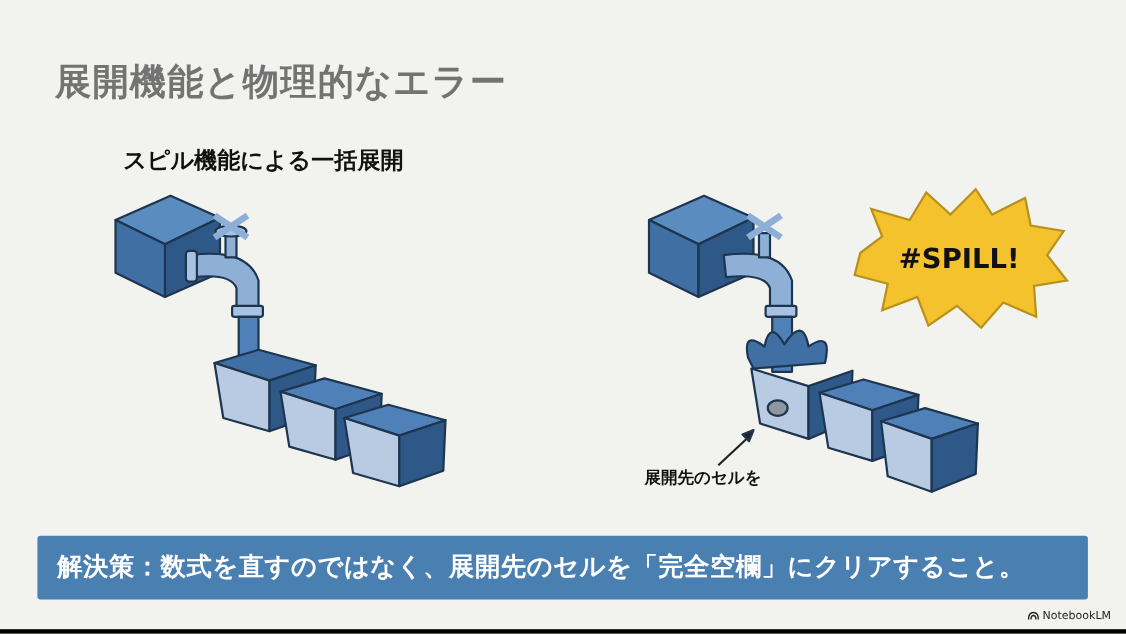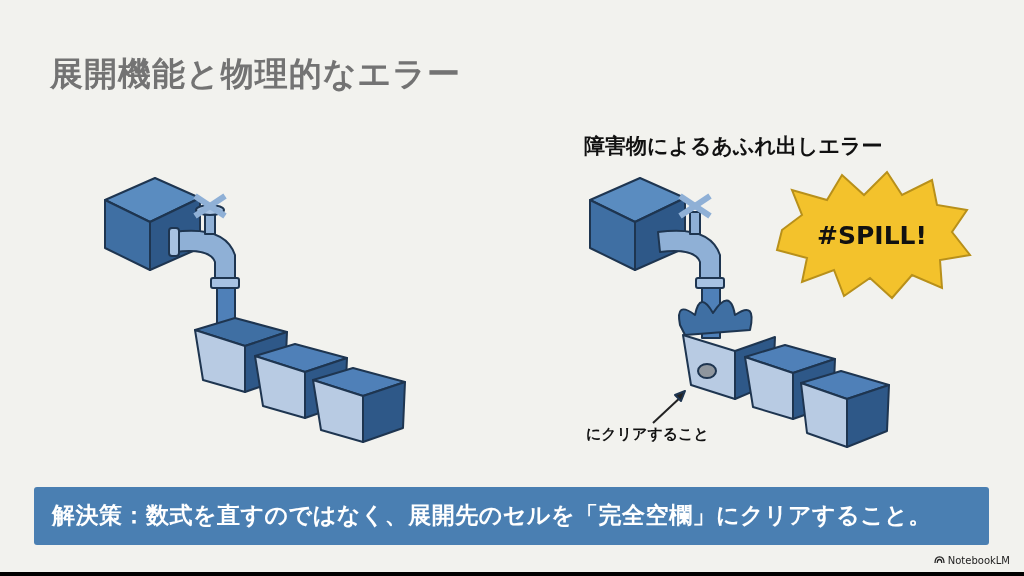--- a/index.html
+++ b/index.html
@@ -15,21 +15,21 @@
   .banner span { position:absolute; left:18px; top:13px; font-size:23px; font-weight:bold; color:#fff; white-space:nowrap; letter-spacing:0.5px; }
   .brand { position:absolute; right:14px; top:555px; font-size:10px; color:#222; display:flex; gap:3px; }
   .brand svg { width:11px; height:9px; }
 </style>
 </head>
 <body>
 
 <div class="slide">
   <div class="title">展開機能と物理的なエラー</div>
 
-  <div class="sub sub-right">障害物によるあふれ出しエラー</div>
+  <div class="sub sub-left">スピル機能による一括展開</div>
 
   <svg class="illus" style="left:95px;top:170px" width="340" height="300" viewBox="0 0 340 300">
     <g stroke="#1e3550" stroke-width="2" stroke-linejoin="round">
 
       <polygon points="10,30 60,8 105,28 55,52" fill="#5a8cc0"></polygon>
       <polygon points="10,30 55,52 55,100 10,78" fill="#3f6fa3"></polygon>
       <polygon points="55,52 105,28 105,78 55,100" fill="#2e5888"></polygon>
 
       <path d="M78,62 Q130,55 140,85 L140,110 L120,110 L120,92 Q115,78 80,82 Z" fill="#8fb0d6"></path>
       <rect x="74" y="58" width="10" height="28" rx="3" fill="#a7c2e2"></rect>
@@ -85,21 +85,21 @@
       <line x1="68" y1="248" x2="98" y2="220" stroke="#222" stroke-width="2"></line>
       <polygon points="100,216 90,220 96,226" fill="#222"></polygon>
     </g>
   </svg>
 
   <svg class="illus" style="left:772px;top:170px" width="200" height="130" viewBox="0 0 200 130">
     <polygon points="10,60 30,45 20,20 55,30 70,5 92,25 115,2 130,25 160,10 165,35 195,40 180,62 198,85 168,90 170,118 140,105 120,128 98,108 72,126 62,100 30,112 35,88 5,80" fill="#f3c22c" stroke="#b8901a" stroke-width="2"></polygon>
     <text x="100" y="74" text-anchor="middle" font-family="DejaVu Sans, sans-serif" font-weight="bold" font-size="25" fill="#111">#SPILL!</text>
   </svg>
 
-  <div class="label-hidden">にクリアすること</div>
+  <div class="label-hidden">展開先のセルを</div>
 
   <div class="banner">
     <span>解決策：数式を直すのではなく、展開先のセルを「完全空欄」にクリアすること。</span>
   </div>
 
   <div class="brand">
     <svg viewBox="0 0 12 10">
         <path d="M1,9 Q1,2 6,2 Q11,2 11,9 M3.5,9 Q3.5,5 6,5 Q8.5,5 8.5,9" fill="none" stroke="#222" stroke-width="1.4"></path>
       </svg>
     <span>NotebookLM</span>

